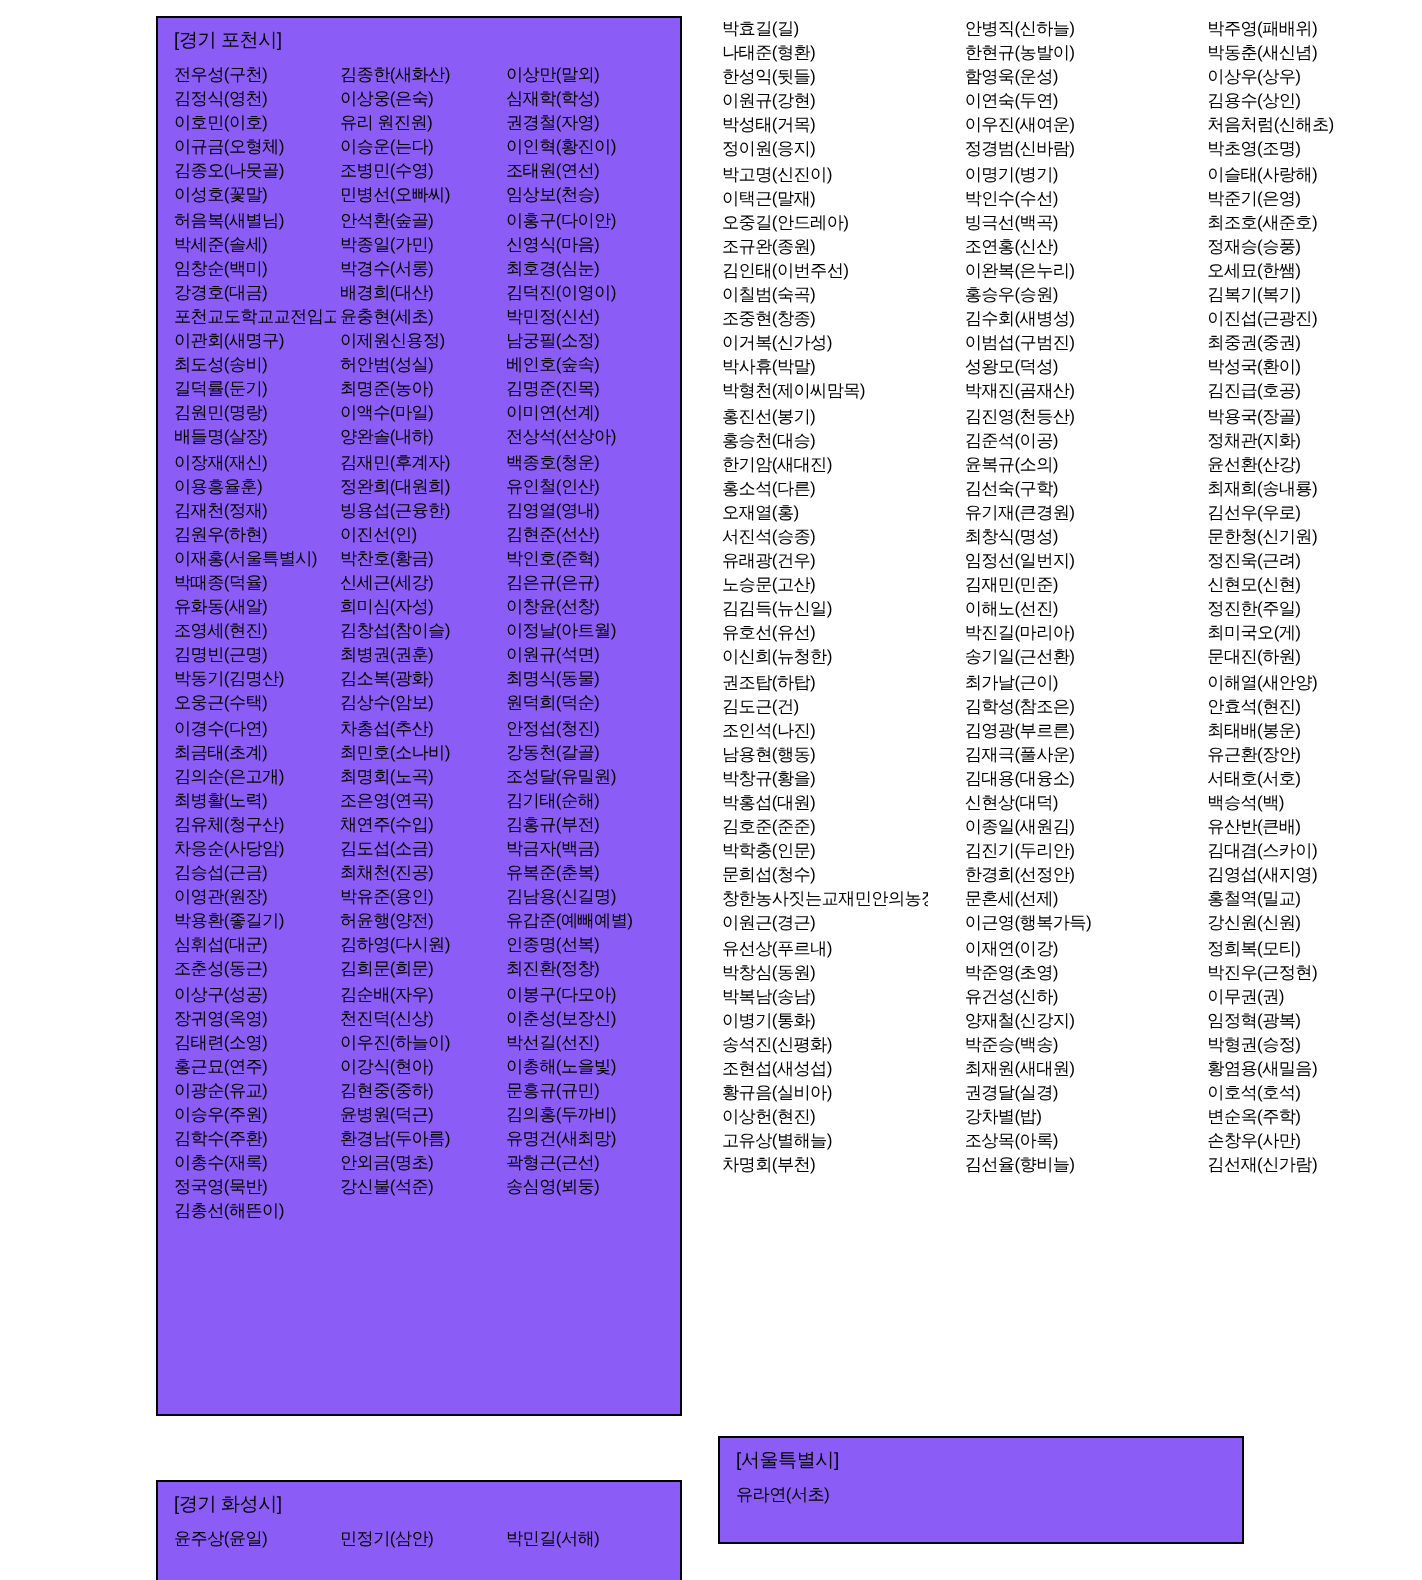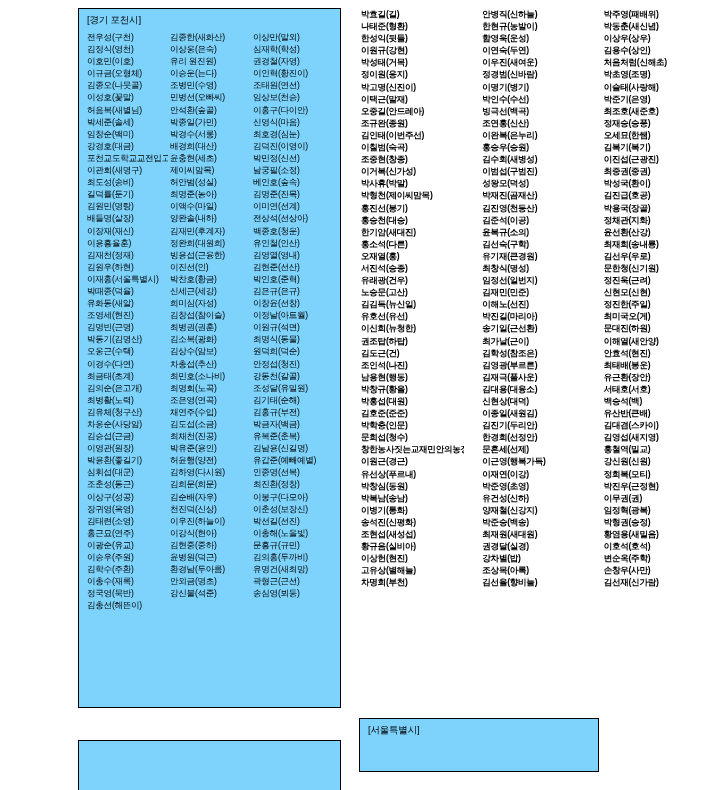--- a/index.html
+++ b/index.html
@@ -17,21 +17,21 @@
     overflow: hidden;
   }
   .page {
     position: relative;
     width: 711px;
     height: 790px;
   }
   .panel {
     position: absolute;
     border: 1px solid #000000;
-    background: #7dd3fc;
+    background: #8b5cf6;
     box-sizing: border-box;
     padding: 4px 6px 17px 6px;
   }
   .panel-title {
     font-size: 9.5px;
     font-weight: normal;
     margin: 1px 0 4px 2px;
     letter-spacing: -0.2px;
   }
   .grid {
@@ -57,32 +57,32 @@
   }
   #panel-hwaseong {
     left: 78px;
     top: 740px;
     width: 263px;
     height: 58px;
   }
   #panel-seoul {
     left: 359px;
     top: 718px;
-    width: 240px;
+    width: 263px;
     height: 54px;
   }
   #panel-seoul .cell { line-height: 12.5px; }
   .rightcol {
     position: absolute;
     left: 359px;
     top: 8px;
     width: 348px;
     height: 700px;
   }
-  .rightcol .grid { column-gap: 16px; font-weight: bold; }
+  .rightcol .grid { column-gap: 16px; }
   .rightcol .cell {
     font-size: 8.6px;
     line-height: 12.1px;
   }
 </style>
 </head>
 <body>
 
 <div class="page">
 
@@ -116,21 +116,21 @@
         <div class="cell">임창순(백미)</div>
         <div class="cell">박경수(서롱)</div>
         <div class="cell">최호경(심눈)</div>
         <div class="cell">강경호(대금)</div>
         <div class="cell">배경희(대산)</div>
         <div class="cell">김덕진(이영이)</div>
         <div class="cell">포천교도학교교전입고</div>
         <div class="cell">윤충현(세초)</div>
         <div class="cell">박민정(신선)</div>
         <div class="cell">이관회(새명구)</div>
-        <div class="cell">제이씨맘목)</div>
+        <div class="cell">이제원신용정)</div>
         <div class="cell">남궁필(소정)</div>
         <div class="cell">최도성(송비)</div>
         <div class="cell">허안범(성실)</div>
         <div class="cell">베인호(숲속)</div>
         <div class="cell">길덕률(둔기)</div>
         <div class="cell">최명준(농아)</div>
         <div class="cell">김명준(진목)</div>
         <div class="cell">김원민(명랑)</div>
         <div class="cell">이액수(마일)</div>
         <div class="cell">이미연(선계)</div>
@@ -379,19 +379,28 @@
         <div class="cell">고유상(별해늘)</div>
         <div class="cell">조상목(아록)</div>
         <div class="cell">손창우(사만)</div>
         <div class="cell">차명회(부천)</div>
         <div class="cell">김선율(향비늘)</div>
         <div class="cell">김선재(신가람)</div>
       </div>
   </div>
 
   <div class="panel" id="panel-hwaseong">
+    <div class="panel-title">[경기 화성시]</div>
+    <div class="grid cols3" id="grid-hwaseong">
+        <div class="cell">윤주상(윤일)</div>
+        <div class="cell">민정기(삼안)</div>
+        <div class="cell">박민길(서해)</div>
+      </div>
   </div>
 
   <div class="panel" id="panel-seoul">
     <div class="panel-title">[서울특별시]</div>
+    <div class="grid cols3" id="grid-seoul">
+        <div class="cell">유라연(서초)</div>
+      </div>
   </div>
 
 </div>
 
 </body></html>

